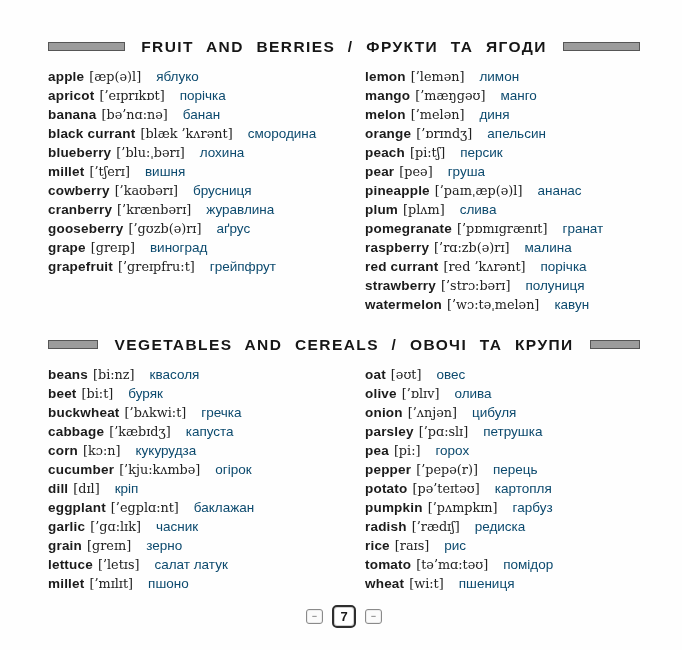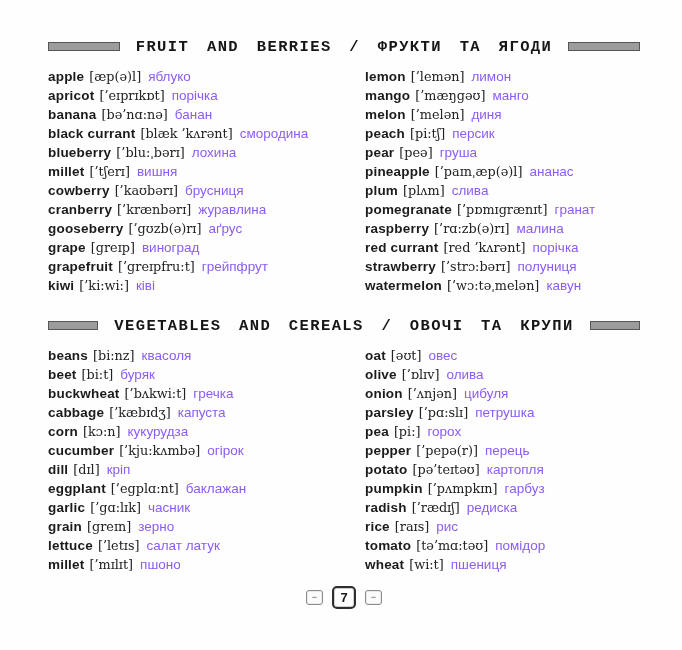--- a/index.html
+++ b/index.html
@@ -12,21 +12,20 @@
     color: #1b1b1b;
     font-family: "Liberation Sans", sans-serif;
     padding: 38px 42px 0 48px;
     overflow: hidden;
   }
   .section-header {
     display: flex;
     align-items: center;
     gap: 16px;
     height: 17px;
-    font-family: Liberation Mono, monospace;
   }
   .rule-bar {
     flex: 1;
     height: 9px;
     background: #9c9c9c;
     border: 1px solid #565656;
     box-sizing: border-box;
   }
   .section-title {
     margin: 0;
@@ -48,24 +47,24 @@
     white-space: nowrap;
   }
   .entry .word {
     font-weight: bold;
     letter-spacing: 0.2px;
     margin-right: 5px;
   }
   .entry .ipa {
     font-family: "DejaVu Serif", serif;
     font-size: 12.8px;
-    margin-right: 7px;
+    margin-right: 15px;
     color: #222222;
   }
-  .entry .tr { color: #8b5cf6; }
+  .entry .tr { color: #0c4a6e; }
   .section + .section { margin-top: 22px; }
   .footer {
     display: flex;
     justify-content: center;
     align-items: center;
     gap: 9px;
     margin-top: 12px;
   }
   .pager-mini {
     width: 15px;
@@ -147,37 +146,37 @@
   </div>
 
   <div class="entry">
     <span class="word">grape</span><span class="ipa">[greɪp]</span><span class="tr">виноград</span>
   </div>
 
   <div class="entry">
     <span class="word">grapefruit</span><span class="ipa">[’greɪpfru:t]</span><span class="tr">грейпфрут</span>
   </div>
 
-  <div class="entry">
-    <span class="word">kiwi</span><span class="ipa">[’ki:wi:]</span><span class="tr">ківі</span>
-  </div>
 </div>
       <div class="column">
   <div class="entry">
     <span class="word">lemon</span><span class="ipa">[’lemən]</span><span class="tr">лимон</span>
   </div>
 
   <div class="entry">
     <span class="word">mango</span><span class="ipa">[’mæŋgəʊ]</span><span class="tr">манго</span>
   </div>
 
   <div class="entry">
     <span class="word">melon</span><span class="ipa">[’melən]</span><span class="tr">диня</span>
   </div>
 
+  <div class="entry">
+    <span class="word">orange</span><span class="ipa">[’ɒrɪndʒ]</span><span class="tr">апельсин</span>
+  </div>
 
   <div class="entry">
     <span class="word">peach</span><span class="ipa">[pi:tʃ]</span><span class="tr">персик</span>
   </div>
 
   <div class="entry">
     <span class="word">pear</span><span class="ipa">[peə]</span><span class="tr">груша</span>
   </div>
 
   <div class="entry">

